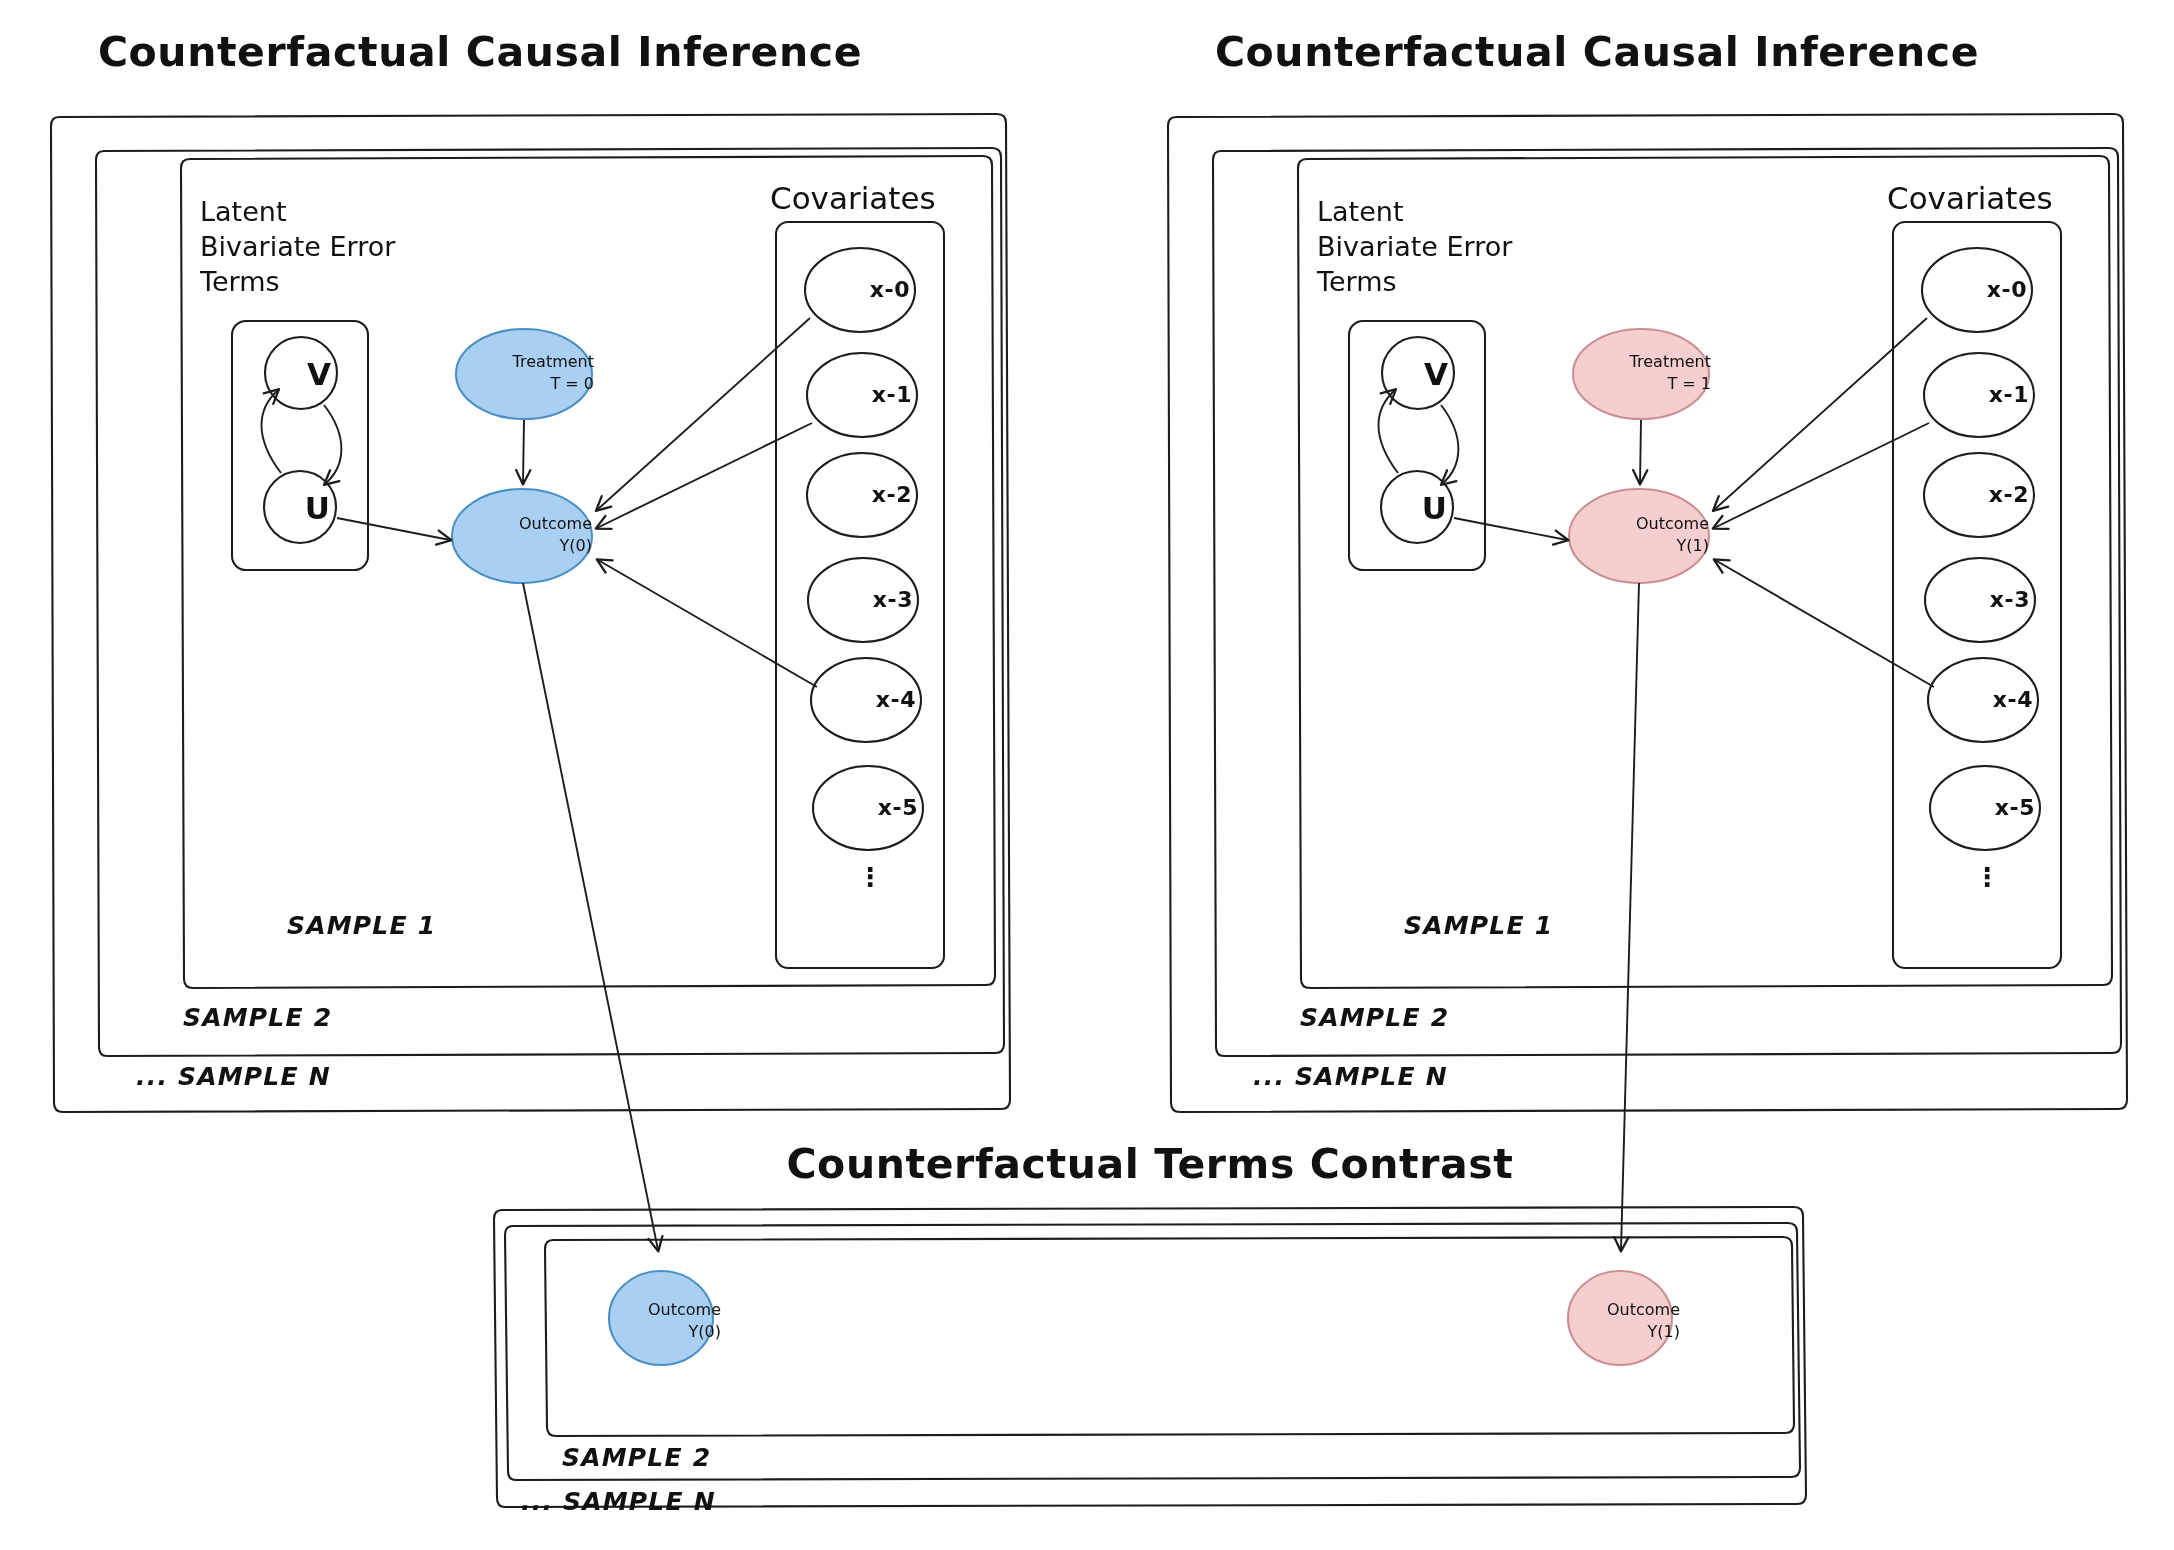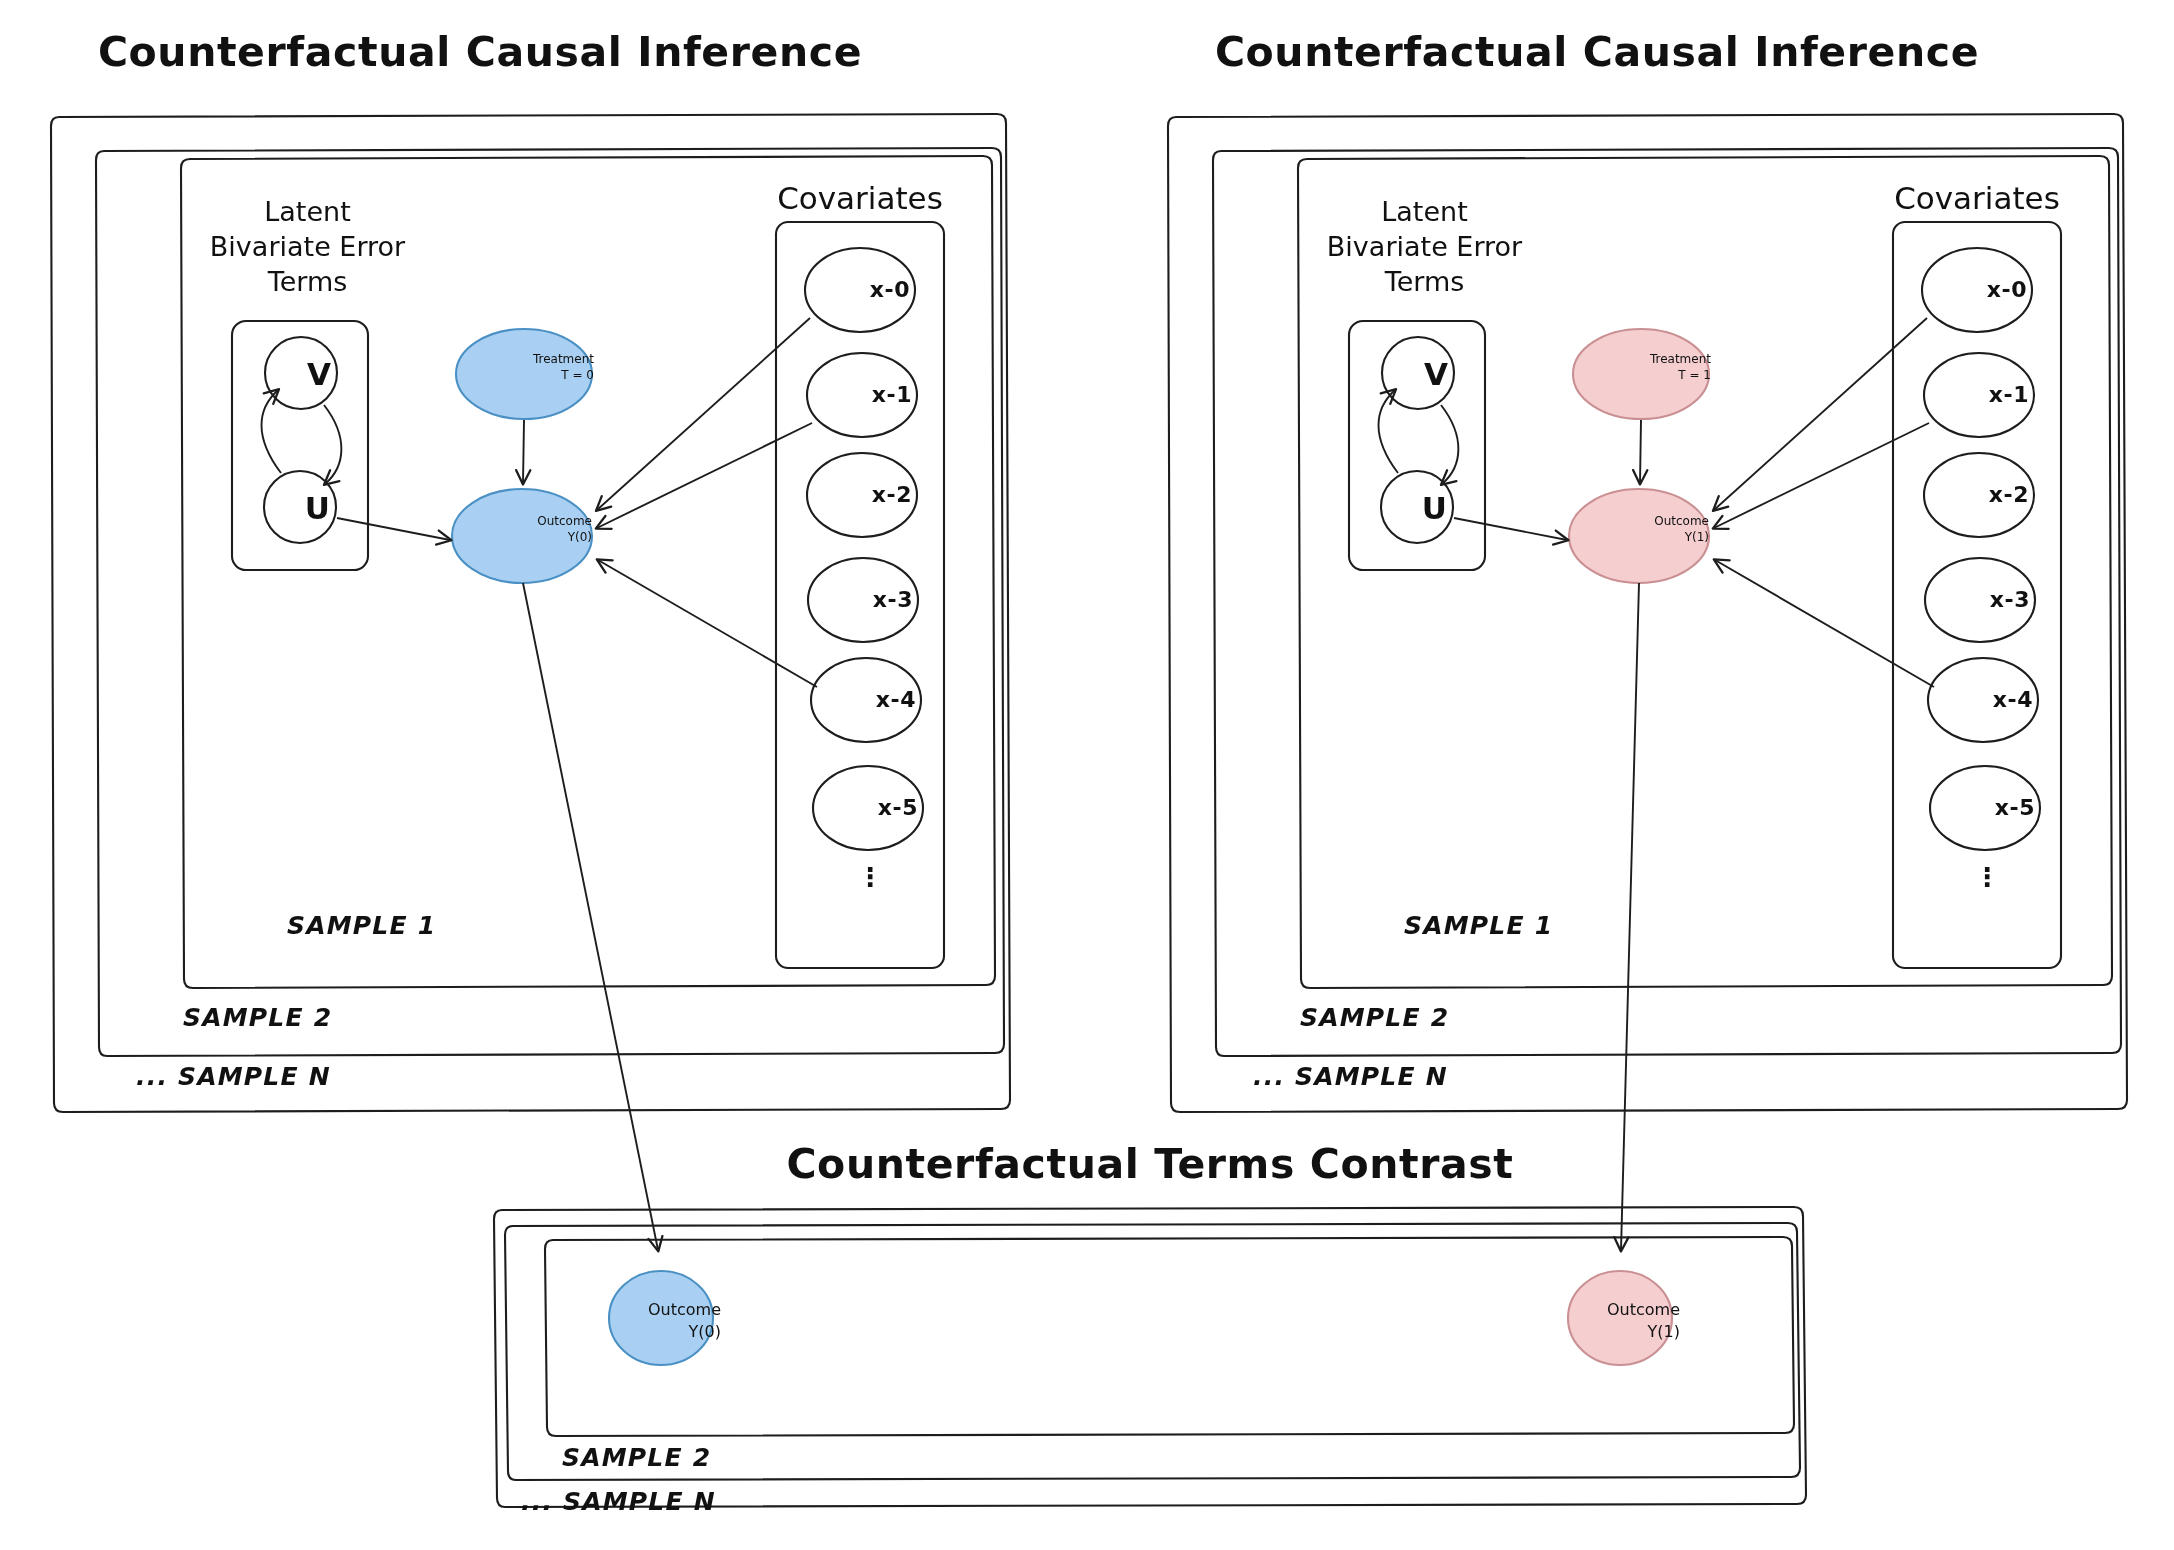--- a/index.html
+++ b/index.html
@@ -33,33 +33,32 @@
     letter-spacing:1.2px;
     color:#111111;
     white-space:nowrap;
   }
   .group-label{
     position:absolute;
     font-family:"DejaVu Sans","Liberation Sans",sans-serif;
     font-size:27px;
     font-weight:500;
     color:#111111;
-    text-align:center;
     line-height:1.30;
     white-space:pre-line;
   }
   .node-text{
     position:absolute;
     font-family:"DejaVu Sans","Liberation Sans",sans-serif;
     color:#111111;
     text-align:right;
     white-space:pre-line;
     pointer-events:none;
   }
-  .t-small{font-size:12px;line-height:1.35;font-weight:500;}
+  .t-small{font-size:16px;line-height:1.35;font-weight:500;}
   .t-tiny{font-size:16px;line-height:1.35;font-weight:500;}
   .t-big{font-size:31px;font-weight:600;}
   .t-cov{font-size:22px;font-weight:600;letter-spacing:0.5px;}
   .vdots{
     position:absolute;
     font-size:26px;
     line-height:0.6;
     color:#111;
     text-align:center;
     font-weight:700;

